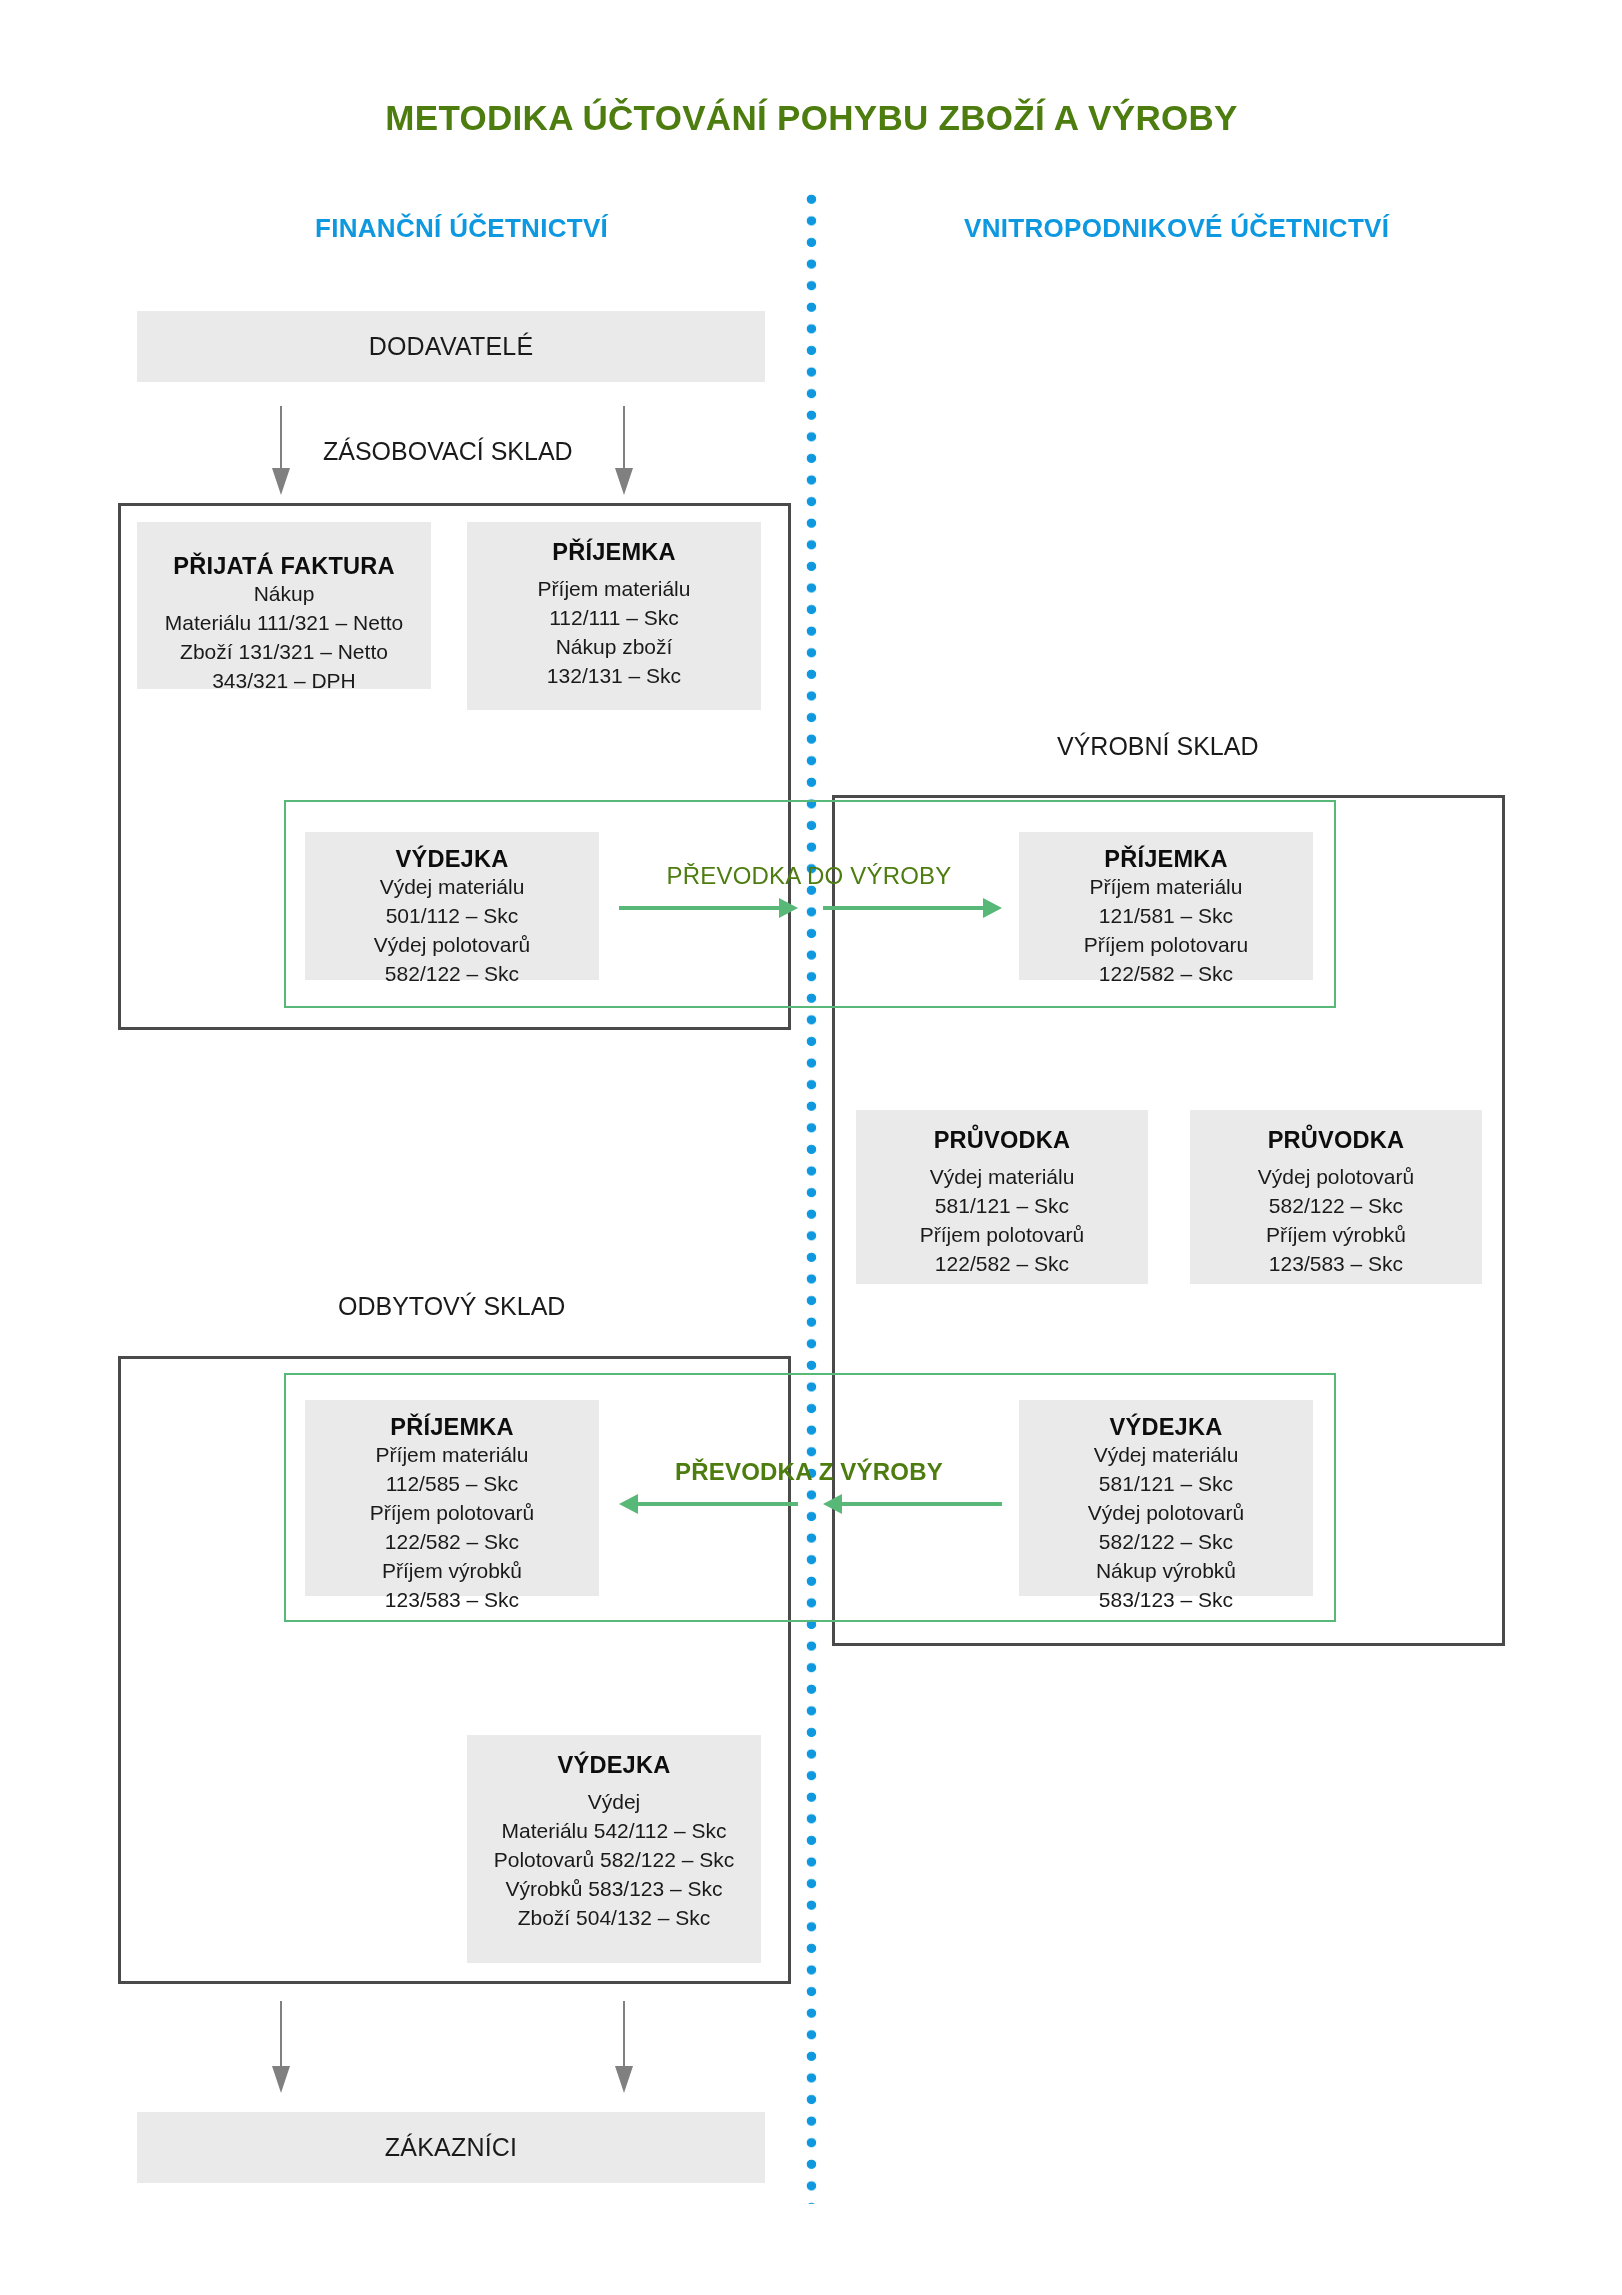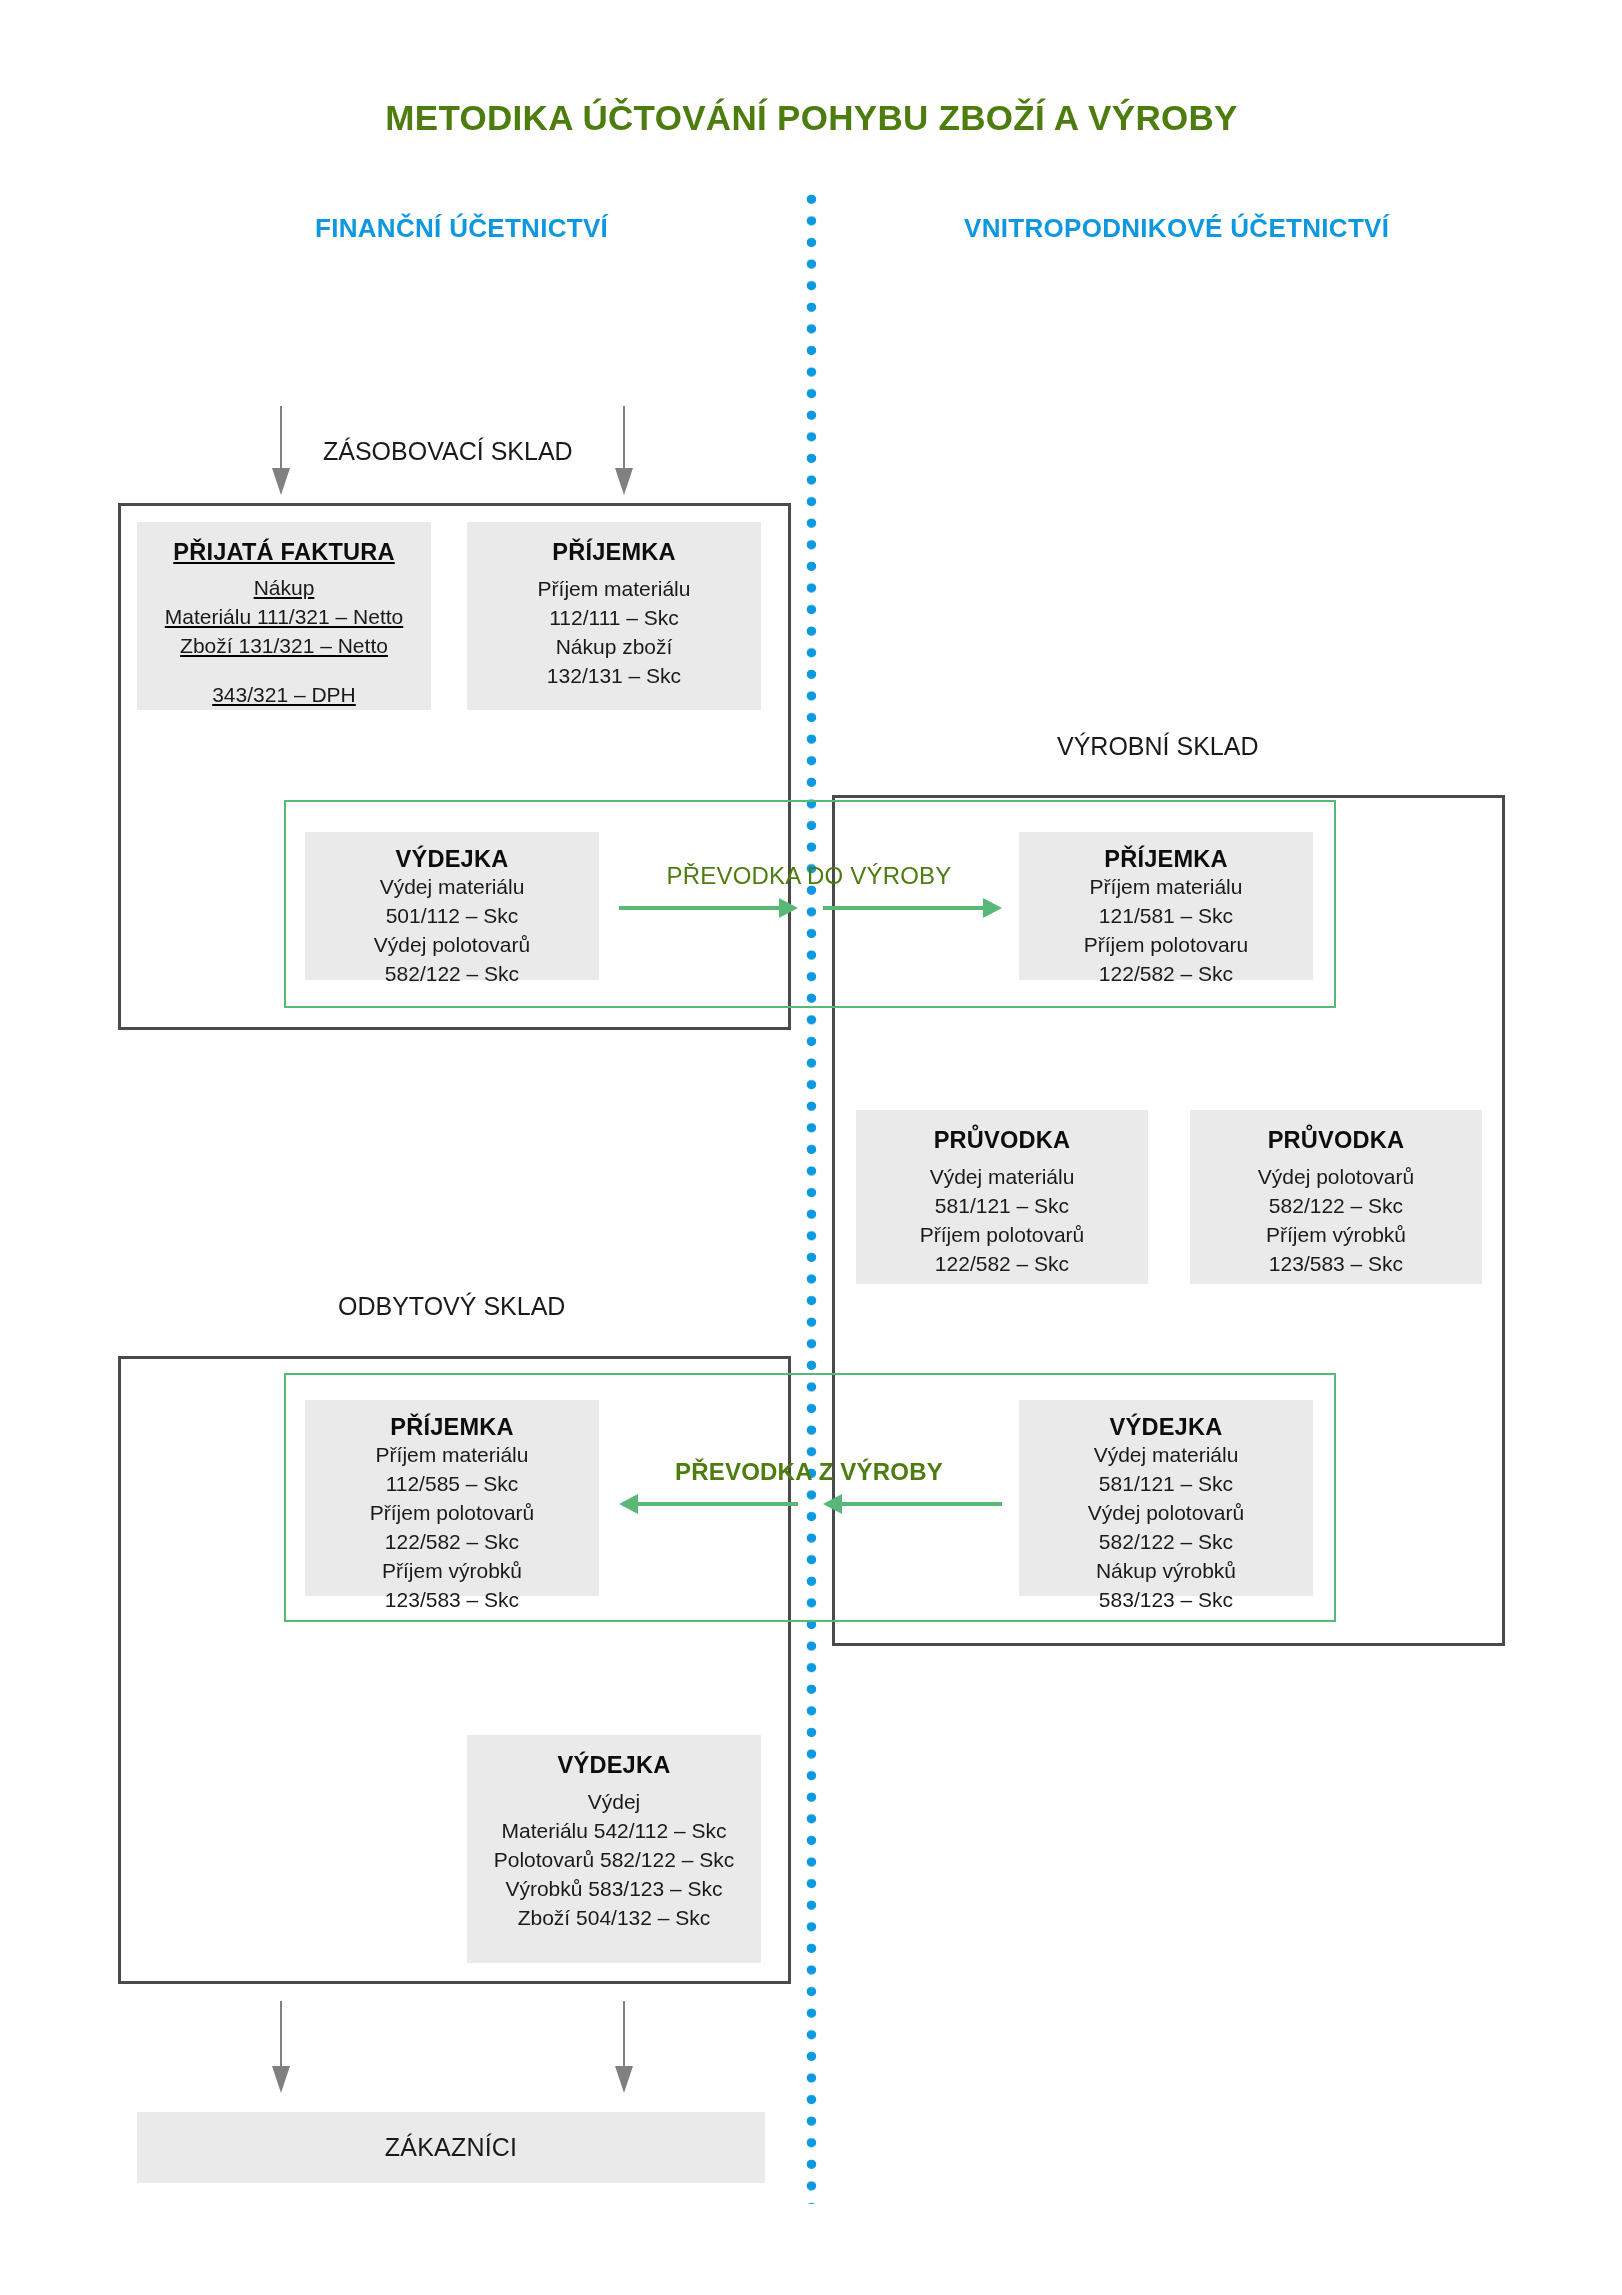--- a/index.html
+++ b/index.html
@@ -181,35 +181,36 @@
 
 <div id="page">
 
   <div class="title">METODIKA ÚČTOVÁNÍ POHYBU ZBOŽÍ A VÝROBY</div>
 
   <div class="col-head" style="left:315px; top:213px;">FINANČNÍ ÚČETNICTVÍ</div>
   <div class="col-head" style="left:964px; top:213px;">VNITROPODNIKOVÉ ÚČETNICTVÍ</div>
 
   <div class="divider"></div>
 
+  <div class="banner" style="left:137px; top:311px; width:628px; height:71px;">DODAVATELÉ</div>
 
   <div class="arrow-v" style="left:268px; top:406px; width:26px; height:89px;">
     <div class="shaft" style="height:63px;"></div>
     <div class="head"></div>
   </div>
   <div class="arrow-v" style="left:611px; top:406px; width:26px; height:89px;">
     <div class="shaft" style="height:63px;"></div>
     <div class="head"></div>
   </div>
 
   <div class="area-label" style="left:323px; top:437px;">ZÁSOBOVACÍ SKLAD</div>
 
   <div class="frame" style="left:118px; top:503px; width:673px; height:527px;"></div>
 
-  <div class="card" style="left:137px; top:522px; width:294px; height:188px; padding-top:17px;text-decoration:underline;">
+  <div class="card" style="left:137px; top:522px; width:294px; height:167px; padding-top:31px;">
     <div class="card-title">PŘIJATÁ FAKTURA</div>
     <div style="height:9.2px"></div>
     <div class="card-line">Nákup</div>
     <div class="card-line">Materiálu 111/321 – Netto</div>
     <div class="card-line">Zboží 131/321 – Netto</div>
     <div class="card-gap"></div>
     <div class="card-line">343/321 – DPH</div>
   </div>
 
   <div class="card" style="left:467px; top:522px; width:294px; height:188px; padding-top:17px;">

